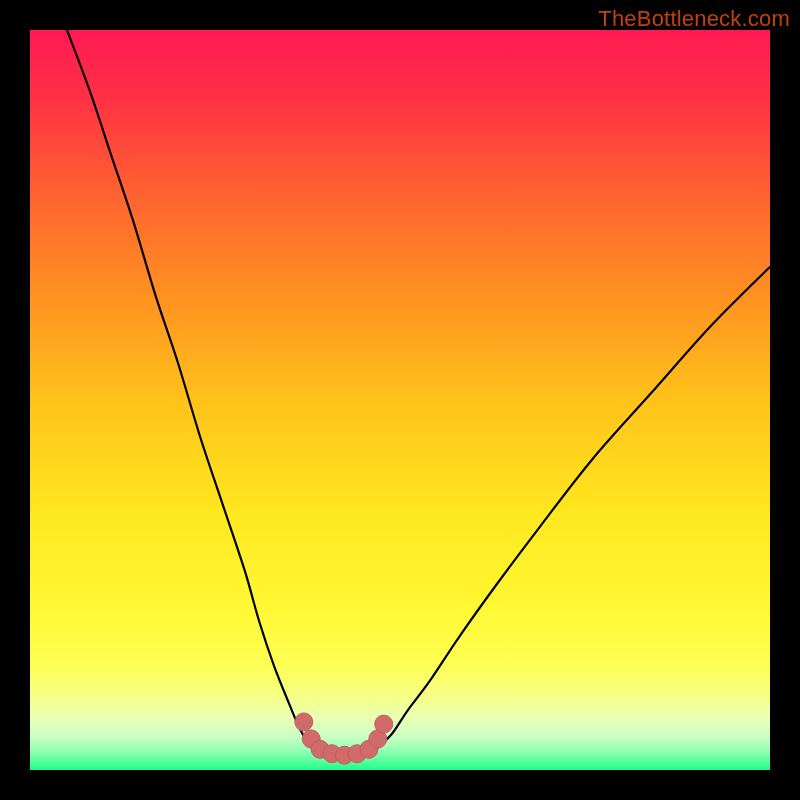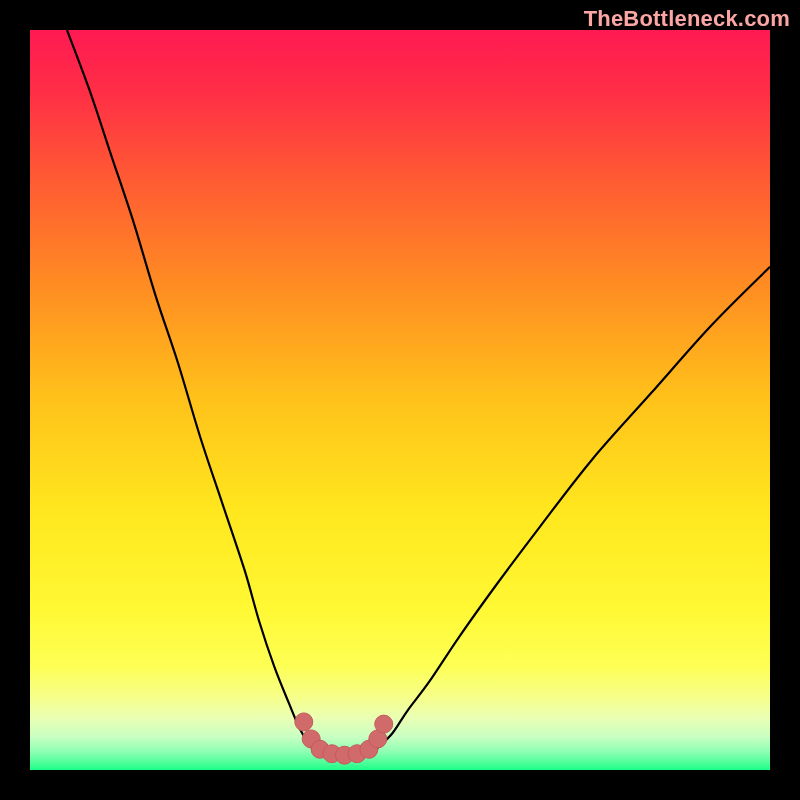--- a/index.html
+++ b/index.html
@@ -31,23 +31,23 @@
     left: 0;
     top: 0;
     width: 740px;
     height: 740px;
     pointer-events: none;
   }
   .watermark {
     position: absolute;
     top: 6px;
     right: 10px;
-    color: #fca5a5;
+    color: #c2410c;
     font-size: 22px;
-    font-weight: 700;
+    font-weight: 400;
     letter-spacing: 0.2px;
     user-select: none;
   }
 </style>
 </head>
 <body>
 
 <div class="frame">
   <svg class="gradient" viewBox="0 0 740 740" preserveAspectRatio="none">
     <defs>

